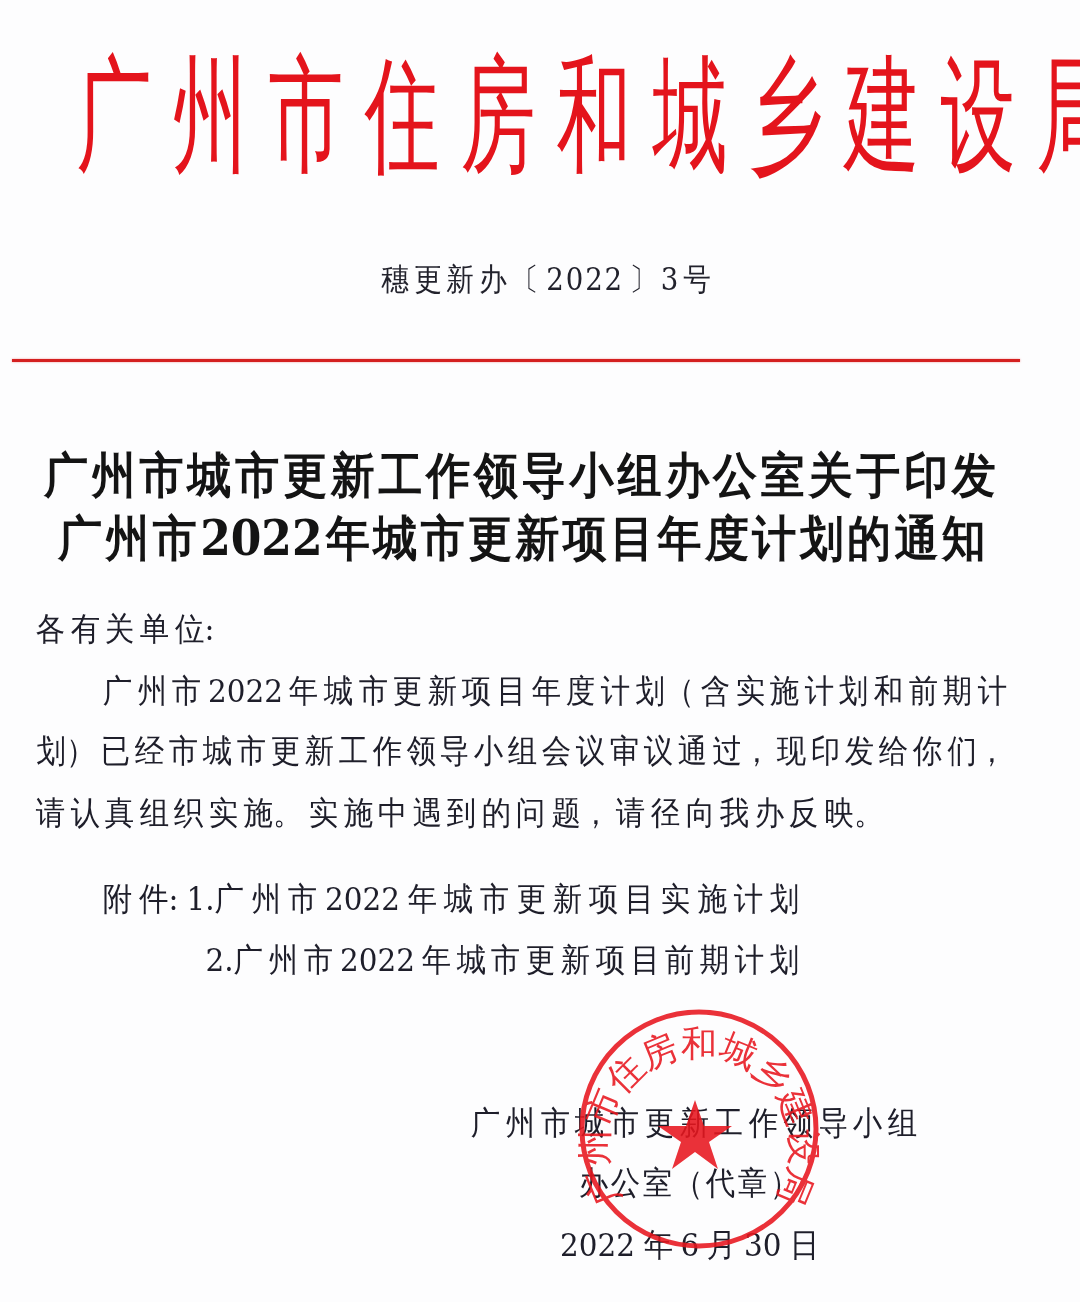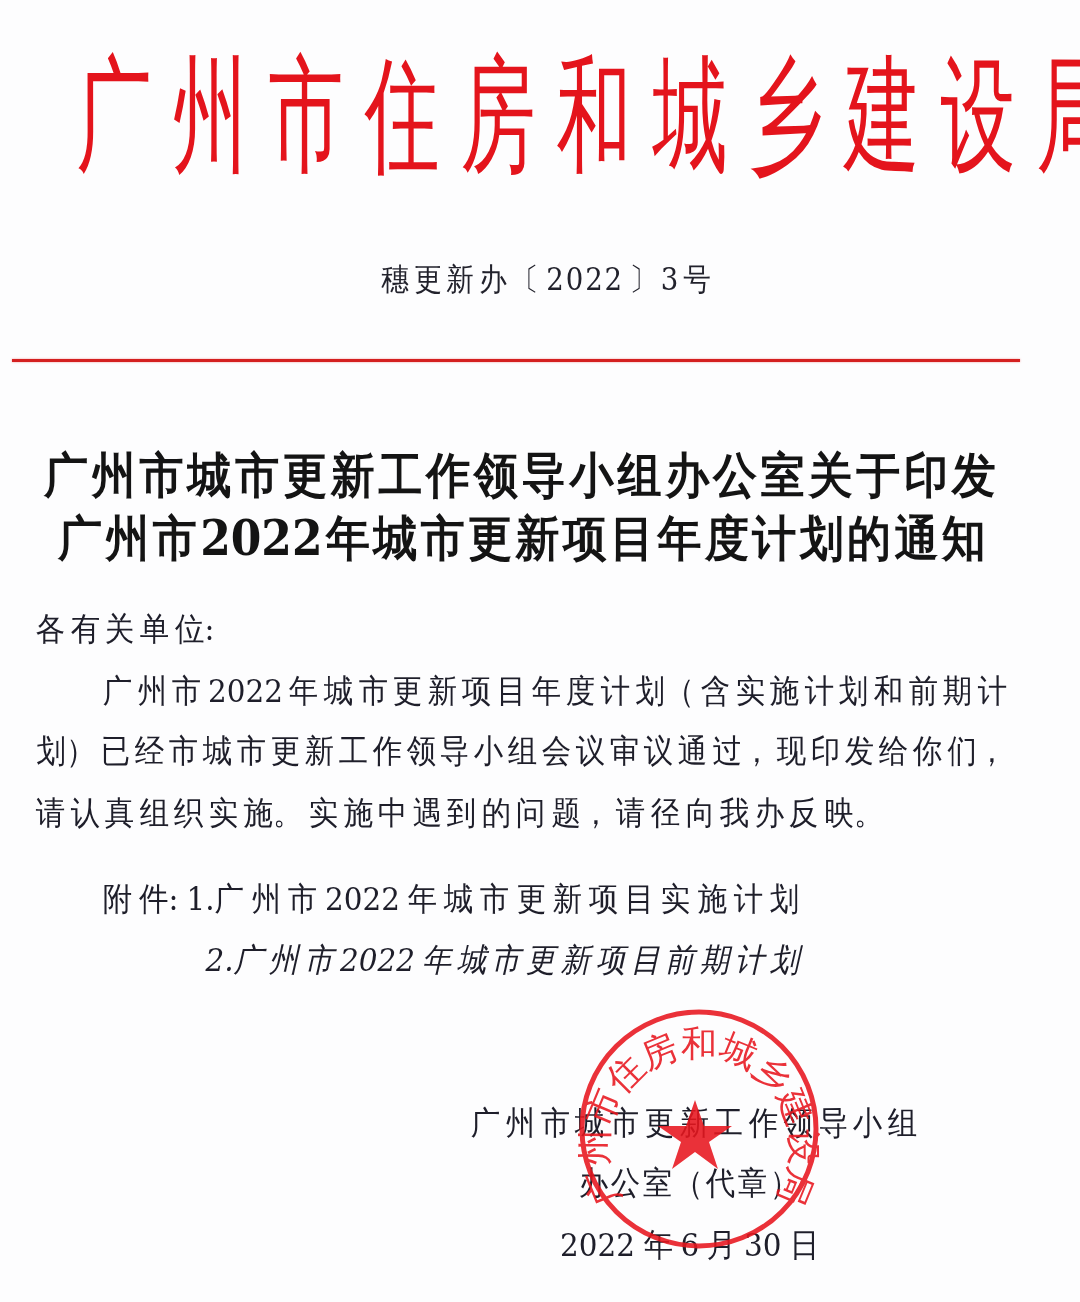--- a/index.html
+++ b/index.html
@@ -81,21 +81,21 @@
       justify-content: space-between;
     }
     .body-text span { display: inline-block; transform: scale(0.95, 1.05); }
 
     .salutation { left: 35px; top: 606px; width: 180px; }
     .para-1 { left: 102px; top: 668px; width: 906px; }
     .para-2 { left: 35px; top: 728px; width: 973px; }
     .para-3 { left: 35px; top: 790px; width: 850px; }
 
     .att-1 { left: 102px; top: 876px; width: 698px; }
-    .att-2 { left: 204px; top: 937px; width: 596px; font-style: italic; }
+    .att-2 { left: 204px; top: 937px; width: 596px; }
 
     .sig-1 { left: 470px; top: 1100px; width: 448px; }
     .sig-2 { left: 578px; top: 1160px; width: 222px; }
     .sig-date { left: 558px; top: 1222px; width: 262px; }
 
     .seal {
       left: 578px;
       top: 1008px;
       width: 242px;
       height: 242px;

